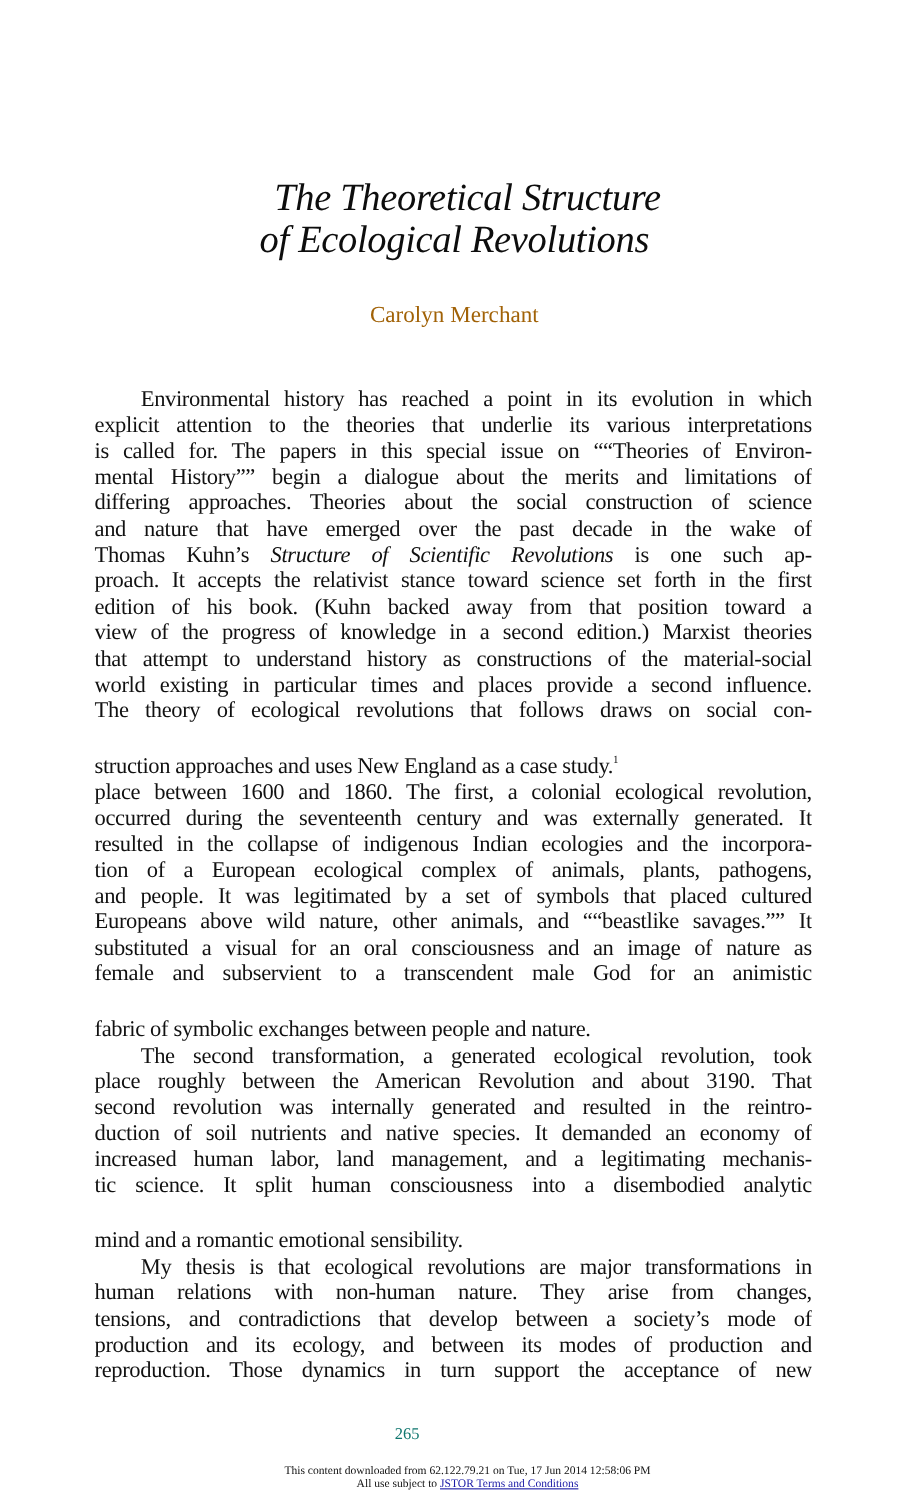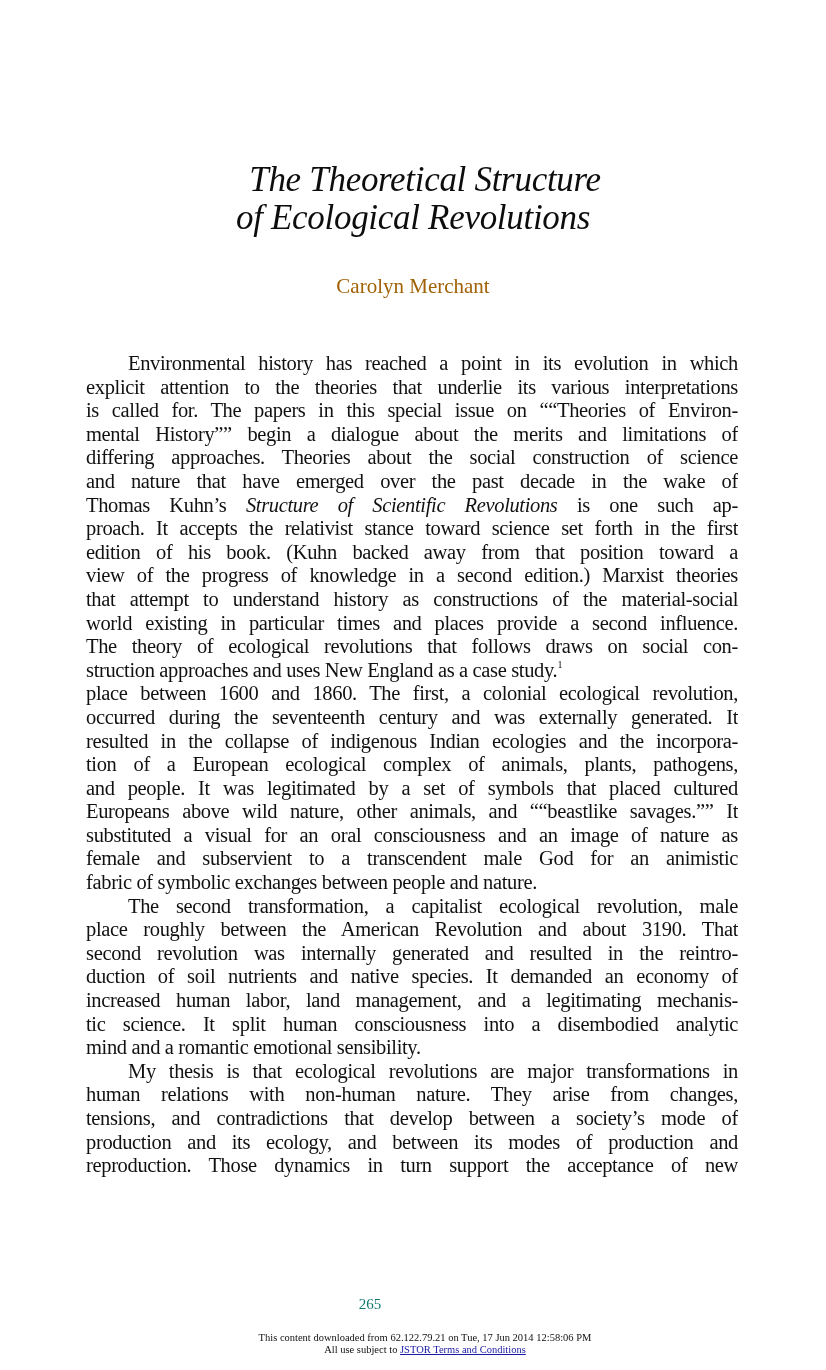--- a/index.html
+++ b/index.html
@@ -50,20 +50,21 @@
       line-height: 23.6px;
       font-size: 20.5px;
       white-space: nowrap;
       text-align: justify;
       text-align-last: justify;
       letter-spacing: -0.35px;
       overflow: hidden;
     }
     .line.last {
       text-align-last: left;
+      margin-top: 27px;
     }
     .line.indent {
       padding-left: 42px;
     }
     .line em { font-style: italic; }
     sup.fn {
       font-size: 10px;
       vertical-align: 9px;
       line-height: 0;
     }
@@ -126,21 +127,21 @@
       <span class="line">occurred during the seventeenth century and was externally generated. It</span>
       <span class="line">resulted in the collapse of indigenous Indian ecologies and the incorpora-</span>
       <span class="line">tion of a European ecological complex of animals, plants, pathogens,</span>
       <span class="line">and people. It was legitimated by a set of symbols that placed cultured</span>
       <span class="line">Europeans above wild nature, other animals, and ““beastlike savages.”” It</span>
       <span class="line">substituted a visual for an oral consciousness and an image of nature as</span>
       <span class="line">female and subservient to a transcendent male God for an animistic</span>
       <span class="line last">fabric of symbolic exchanges between people and nature.</span>
     </div>
     <div>
-      <span class="line indent">The second transformation, a capitalist ecological revolution, male</span>
+      <span class="line indent">The second transformation, a generated ecological revolution, took</span>
       <span class="line">place roughly between the American Revolution and about 3190. That</span>
       <span class="line">second revolution was internally generated and resulted in the reintro-</span>
       <span class="line">duction of soil nutrients and native species. It demanded an economy of</span>
       <span class="line">increased human labor, land management, and a legitimating mechanis-</span>
       <span class="line">tic science. It split human consciousness into a disembodied analytic</span>
       <span class="line last">mind and a romantic emotional sensibility.</span>
     </div>
     <div>
       <span class="line indent">My thesis is that ecological revolutions are major transformations in</span>
       <span class="line">human relations with non-human nature. They arise from changes,</span>

